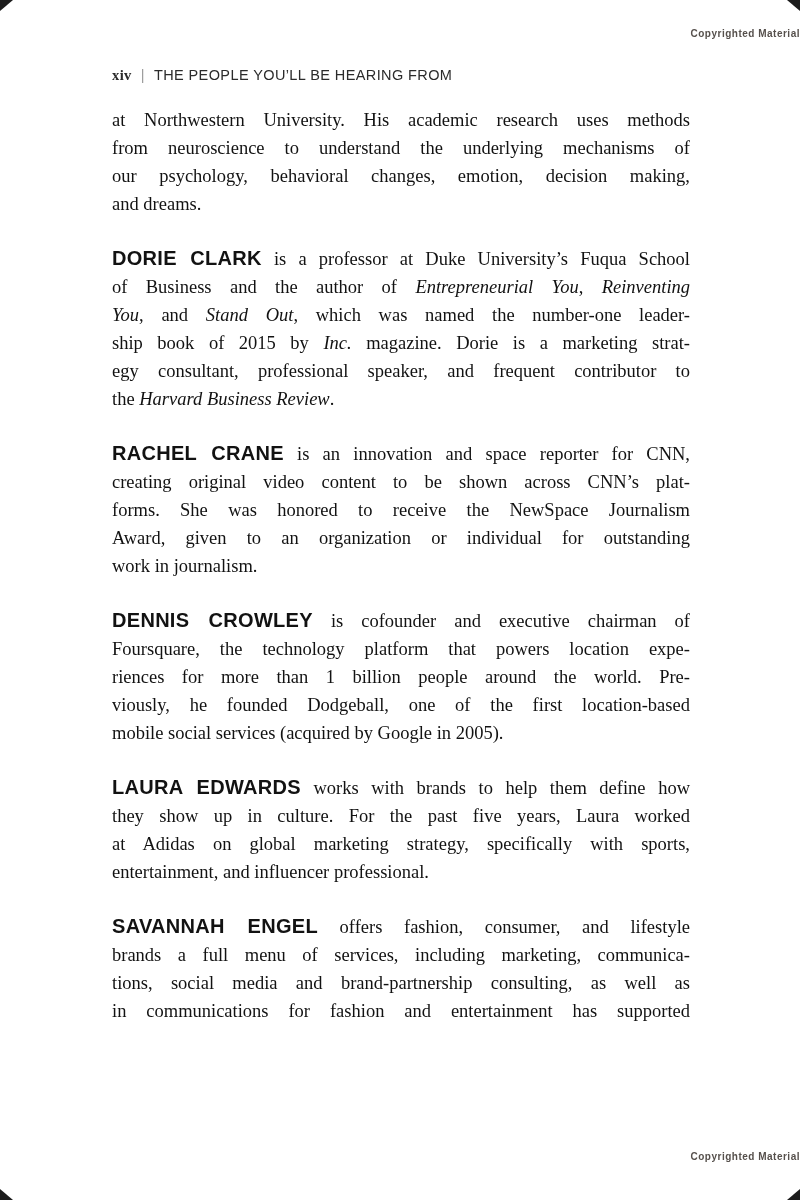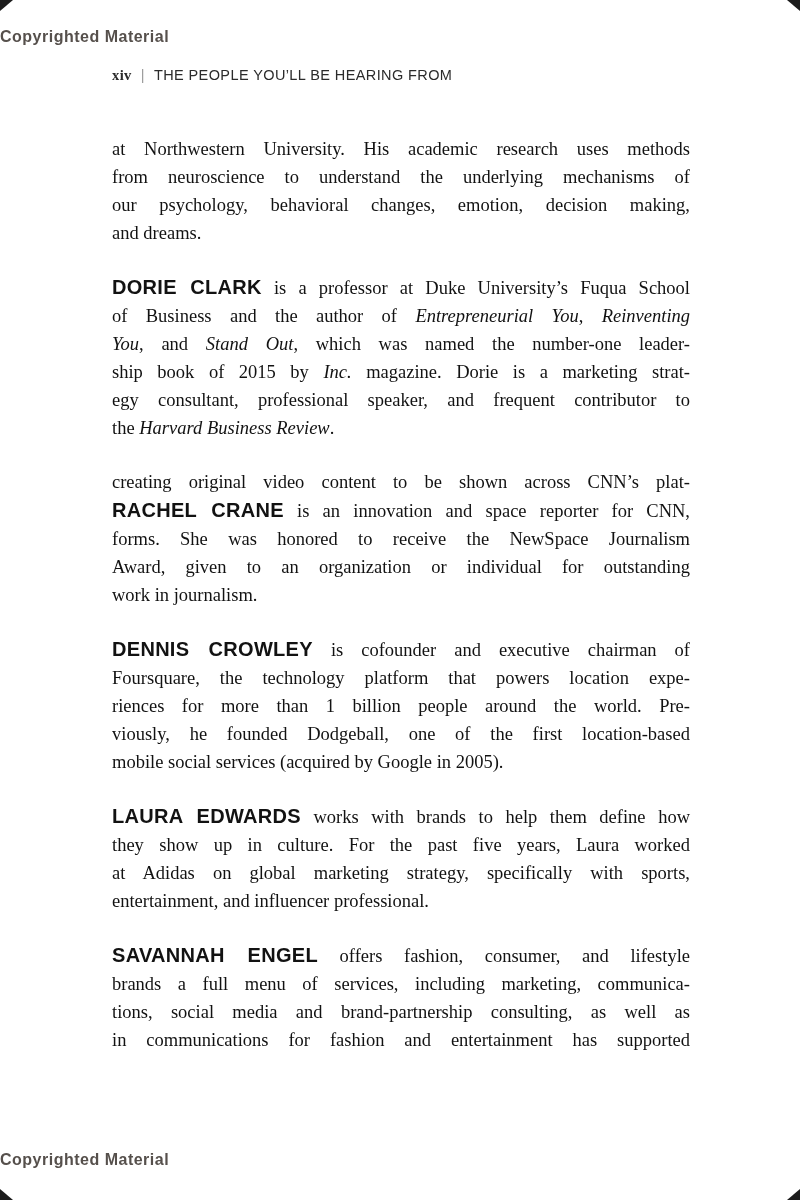--- a/index.html
+++ b/index.html
@@ -9,24 +9,24 @@
     background: #ffffff;
     font-family: "Liberation Serif", serif;
     color: #121212;
     position: relative;
     overflow: hidden;
   }
 
   .notice {
     position: absolute;
     left: 0; right: 0;
-    text-align: left;
+    text-align: right;
     font-family: "Liberation Sans", sans-serif;
     font-weight: bold;
-    font-size: 16px;
+    font-size: 10px;
     letter-spacing: 0.5px;
     color: #56504c;
   }
   .notice.top { top: 28px; }
   .notice.bottom { top: 1151px; }
 
   .page-header {
     position: absolute;
     top: 67px;
     left: 112px;
@@ -34,21 +34,21 @@
     font-size: 14.5px;
     color: #2b2b2b;
     letter-spacing: 0.4px;
     white-space: nowrap;
   }
   .page-header .pagenum { font-weight: bold; margin-right: 9px; font-family: Liberation Serif, serif; }
   .page-header .divider { color: #9a9a9a; margin-right: 9px; }
 
   .body-text {
     position: absolute;
-    top: 135px;
+    top: 106px;
     left: 112px;
     width: 578px;
     font-size: 18.5px;
     line-height: 28px;
   }
   .para { margin-bottom: 26px; }
   .para:last-child { margin-bottom: 16px; }
   .line {
     text-align: justify;
     text-align-last: justify;
@@ -93,22 +93,22 @@
     </div>
     <div class="para">
       <div class="line"><span class="speaker-name">DORIE CLARK</span><span> is a professor at Duke University’s Fuqua School</span></div>
       <div class="line"><span>of Business and the author of </span><em>Entrepreneurial You</em><span>, </span><em>Reinventing</em></div>
       <div class="line"><em>You</em><span>, and </span><em>Stand Out</em><span>, which was named the number-one leader-</span></div>
       <div class="line"><span>ship book of 2015 by </span><em>Inc.</em><span> magazine. Dorie is a marketing strat-</span></div>
       <div class="line"><span>egy consultant, professional speaker, and frequent contributor to</span></div>
       <div class="line last"><span>the </span><em>Harvard Business Review</em><span>.</span></div>
     </div>
     <div class="para">
+      <div class="line"><span class="speaker-name">RACHEL CRANE</span><span> is an innovation and space reporter for CNN,</span></div>
       <div class="line"><span>creating original video content to be shown across CNN’s plat-</span></div>
-      <div class="line"><span class="speaker-name">RACHEL CRANE</span><span> is an innovation and space reporter for CNN,</span></div>
       <div class="line"><span>forms. She was honored to receive the NewSpace Journalism</span></div>
       <div class="line"><span>Award, given to an organization or individual for outstanding</span></div>
       <div class="line last"><span>work in journalism.</span></div>
     </div>
     <div class="para">
       <div class="line"><span class="speaker-name">DENNIS CROWLEY</span><span> is cofounder and executive chairman of</span></div>
       <div class="line"><span>Foursquare, the technology platform that powers location expe-</span></div>
       <div class="line"><span>riences for more than 1 billion people around the world. Pre-</span></div>
       <div class="line"><span>viously, he founded Dodgeball, one of the first location-based</span></div>
       <div class="line last"><span>mobile social services (acquired by Google in 2005).</span></div>

